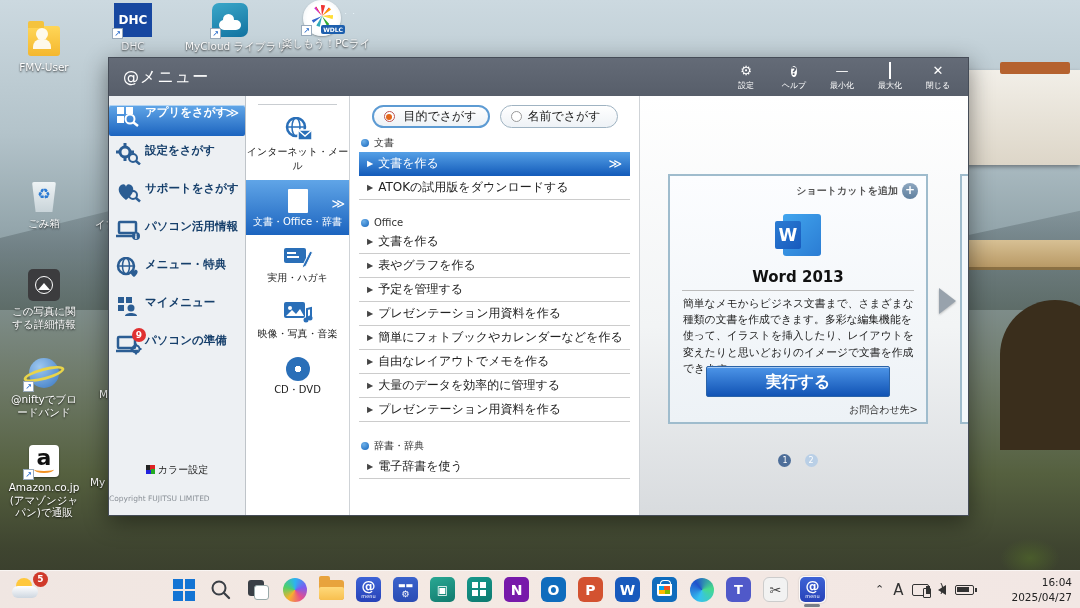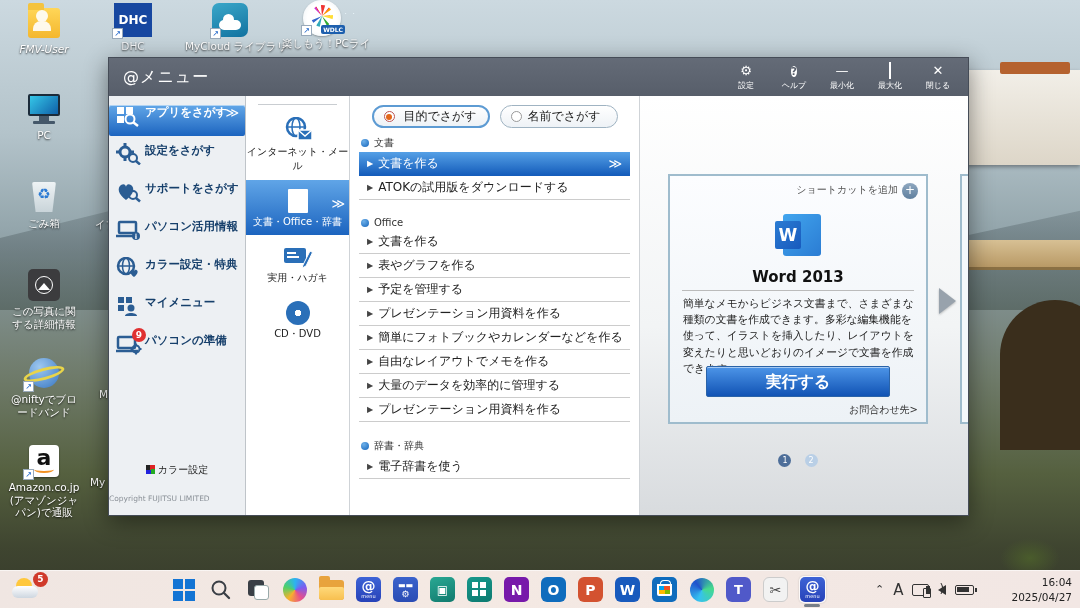--- a/index.html
+++ b/index.html
@@ -107,21 +107,21 @@
   .lrow { position:relative; display:flex; align-items:center; height:24px; border-bottom:1px solid #ccc; font-size:12px; color:#222; padding-left:8px; cursor:pointer; }
   .lrow .arr { font-size:8px; color:#444; margin-right:5px; }
   .lrow.sel { background:linear-gradient(180deg,#55a0e6,#155dbb); color:#fff; border-bottom:1px solid #155dbb; }
   .lrow.sel .arr { color:#fff; }
   .lrow .chev { position:absolute; right:8px; color:#fff; font-size:13px; }
   .sec-gap { height:13px; }
 
   
   .panel { position:relative; flex:1; background:linear-gradient(180deg,#ffffff 0%,#f2f4f5 55%,#d8dbde 100%); }
   .card { position:absolute; left:28px; top:78px; width:260px; height:250px; border:2px solid #9fbccd; background:linear-gradient(180deg,#fcfdff,#edf2f6); }
-  .shortcut-row { position:absolute; right:8px; top:7px; display:flex; align-items:flex-start; gap:4px; font-size:10px; color:#555; cursor:pointer; }
+  .shortcut-row { position:absolute; right:8px; top:7px; display:flex; align-items:center; gap:4px; font-size:10px; color:#555; cursor:pointer;font-weight:bold; }
   .plus-circle { width:16px; height:16px; border-radius:50%; background:linear-gradient(180deg,#8ea7c0,#5f7f9e); color:#fff; font-size:12px; line-height:15px; text-align:center; }
   .word-art { position:absolute; left:50%; top:38px; transform:translateX(-50%); width:46px; height:42px; }
   .word-back { position:absolute; left:8px; top:0; width:38px; height:42px; background:linear-gradient(135deg,#41a5ee,#2b7cd3); border-radius:3px; }
   .word-front { position:absolute; left:0; top:7px; width:26px; height:28px; background:linear-gradient(135deg,#2b7cd3,#185abd); border-radius:2px; color:#fff; font-weight:bold; font-size:17px; text-align:center; line-height:28px; }
   .app-name { position:absolute; left:0; top:92px; width:100%; text-align:center; font-size:15px; font-weight:bold; color:#111; }
   .card-divider { position:absolute; left:12px; right:12px; top:114px; height:1px; background:#bbb; }
   .card-desc { position:absolute; left:13px; right:11px; top:120px; font-size:10.8px; line-height:1.5; color:#222; }
   .run-btn { position:absolute; left:50%; top:190px; transform:translateX(-50%); width:184px; height:31px; background:linear-gradient(180deg,#4d95e8,#1153b4); border:1px solid #2a63a8; border-radius:2px; color:#fff; font-size:16px; font-weight:bold; text-align:center; line-height:29px; cursor:pointer; box-shadow:inset 0 1px 0 rgba(255,255,255,.5); }
   .contact { position:absolute; right:8px; bottom:5px; font-size:10px; color:#333; cursor:pointer; }
   .next-arrow { position:absolute; right:12px; top:192px; width:0; height:0; border-left:17px solid #98a2ac; border-top:13px solid transparent; border-bottom:13px solid transparent; cursor:pointer; filter:drop-shadow(0 1px 1px rgba(0,0,0,.25)); }
@@ -195,34 +195,26 @@
 
 <div class="desktop">
   <div class="wp-mountains"></div>
   <div class="wp-cliff"></div>
   <div class="wp-buildings"></div>
   <div class="wp-roof"></div>
   <div class="wp-bridge-top"></div>
   <div class="wp-arch"></div>
   <div class="wp-green"></div>
 
-  <div class="dicon" style="left:8px; top:6px;font-style:italic;">
+  <div class="dicon" style="left:8px; top:24px;">
     <div class="art">
         <div class="art-folder"></div>
         <div class="art-person"></div>
       </div>
     <div class="lbl">FMV-User</div>
-  </div>
-  <div class="dicon" style="left:8px; top:92px;">
-    <div class="art">
-        <div class="art-monitor"></div>
-        <div class="art-stand"></div>
-        <div class="art-base"></div>
-      </div>
-    <div class="lbl">PC</div>
   </div>
   <div class="dicon" style="left:8px; top:180px;">
     <div class="art">
         <div class="art-bin"></div>
         <div class="art-recycle">♻</div>
       </div>
     <div class="lbl">ごみ箱</div>
   </div>
   <div class="dicon" style="left:8px; top:268px;">
     <div class="art">
@@ -363,21 +355,21 @@
         </div>
         <div class="side-item">
           <span class="sic">
             <svg width="26" height="22" viewBox="0 0 26 22">
                 <circle cx="10" cy="9" r="8" fill="none" stroke="#2b5d93" stroke-width="2.5"></circle>
                 <ellipse cx="10" cy="9" rx="3.5" ry="8" fill="none" stroke="#2b5d93" stroke-width="1.5"></ellipse>
                 <line x1="2" y1="9" x2="18" y2="9" stroke="#2b5d93" stroke-width="1.5"></line>
                 <path d="M18 20 C14 17 13.5 14 15.5 13 C17 12.3 18 13.4 18 14.3 C18 13.4 19 12.3 20.5 13 C22.5 14 22 17 18 20Z" fill="#2b5d93"></path>
               </svg>
           </span>
-          <span class="slbl">カラー設定・特典</span>
+          <span class="slbl">メニュー・特典</span>
         </div>
         <div class="side-item">
           <span class="sic">
             <svg width="26" height="22" viewBox="0 0 26 22">
                 <rect x="2" y="2" width="6" height="6" fill="#2b5d93"></rect>
                 <rect x="10" y="2" width="6" height="6" fill="#2b5d93"></rect>
                 <rect x="2" y="10" width="6" height="6" fill="#2b5d93"></rect>
                 <circle cx="15" cy="13" r="3.5" fill="#2b5d93"></circle>
                 <path d="M9 21 C9 17 21 17 21 21Z" fill="#2b5d93"></path>
               </svg>
@@ -428,20 +420,33 @@
         <div class="cat-item">
           <div class="cic">
             <svg width="30" height="26" viewBox="0 0 30 26">
                 <rect x="1" y="5" width="22" height="15" rx="2" fill="#2a6fb8"></rect>
                 <rect x="4" y="9" width="9" height="2" fill="#fff"></rect>
                 <rect x="4" y="13" width="12" height="2" fill="#fff"></rect>
                 <path d="M20 22 L27 8 L29.5 9.5 L23 23 L19 25Z" fill="#2a6fb8" stroke="#fff" stroke-width="1"></path>
               </svg>
           </div>
           <div class="clbl">実用・ハガキ</div>
+        </div>
+        <div class="cat-item">
+          <div class="cic">
+            <svg width="30" height="26" viewBox="0 0 30 26">
+                <rect x="1" y="3" width="21" height="16" rx="2" fill="#2a6fb8"></rect>
+                <circle cx="7" cy="9" r="2" fill="#fff"></circle>
+                <path d="M3 17 L9 11 L13 15 L17 10 L21 17Z" fill="#fff"></path>
+                <path d="M24 21 L24 10 L28 9 L28 19" fill="none" stroke="#2a6fb8" stroke-width="2"></path>
+                <circle cx="23" cy="21" r="2.5" fill="#2a6fb8"></circle>
+                <circle cx="27" cy="19" r="2.5" fill="#2a6fb8"></circle>
+              </svg>
+          </div>
+          <div class="clbl">映像・写真・音楽</div>
         </div>
         <div class="cat-item">
           <div class="cic">
               <div class="cd-icon"></div>
             </div>
           <div class="clbl">CD・DVD</div>
         </div>
       </div>
 
       <div class="listcol">

